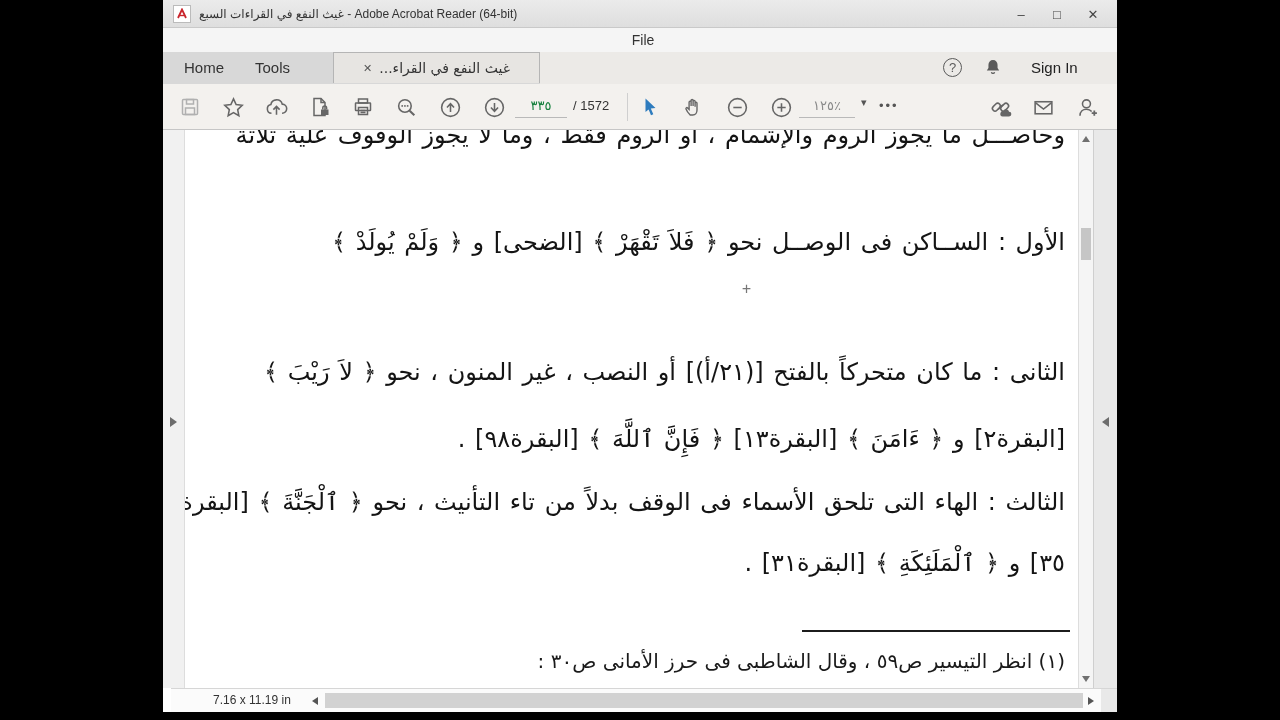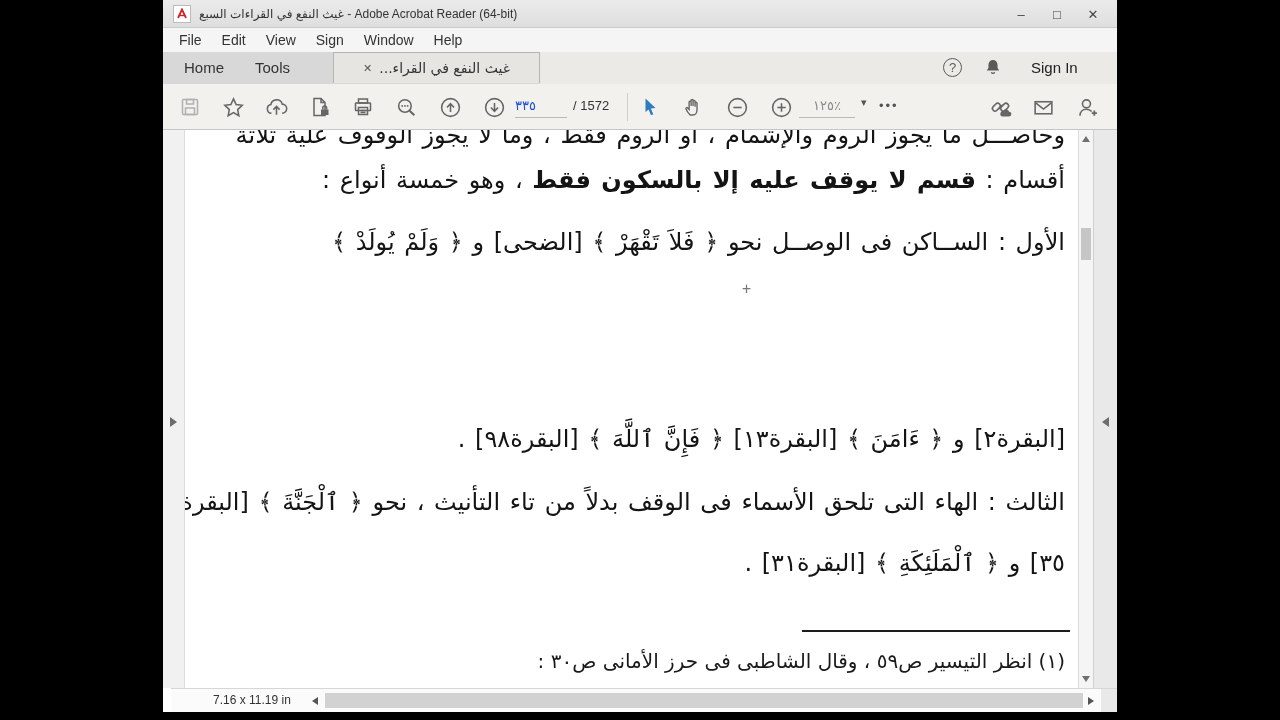--- a/index.html
+++ b/index.html
@@ -13,21 +13,21 @@
     border-bottom:1px solid #c9c9c9;box-sizing:border-box;}
   .app-icon{width:16px;height:16px;margin:0 8px 0 10px;background:#fff;border:1px solid #bbb;
     display:flex;align-items:center;justify-content:center;}
   .win-title{font-size:12px;color:#333;white-space:nowrap;direction:ltr;}
   .win-controls{position:absolute;right:6px;top:0;height:28px;display:flex;}
   .win-btn{width:36px;height:28px;display:flex;align-items:center;justify-content:center;
     font-size:13px;color:#444;}
 
   
   .menubar{position:absolute;left:0;top:28px;width:100%;height:24px;background:#f5f5f5;
-    display:flex;align-items:center;padding-left:6px;box-sizing:border-box;}
+    display:flex;align-items:center;padding-left:6px;box-sizing:border-box;flex-direction:column;}
   .menu-item{font-size:14px;color:#333;padding:0 10px;line-height:24px;}
 
   
   .tabbar{position:absolute;left:0;top:52px;width:100%;height:32px;background:#d8d8d8;}
   .tabbar-right{position:absolute;left:377px;top:0;height:32px;right:0;background:#eceae7;}
   .tab-label{position:absolute;top:0;height:32px;line-height:32px;font-size:15px;color:#333;}
   .doc-tab{position:absolute;left:170px;top:0;width:207px;height:31px;background:#e7e5e2;
     border:1px solid #b5b5b5;border-bottom:none;box-sizing:border-box;
     display:flex;align-items:center;justify-content:center;gap:7px;}
   .doc-tab-close{font-size:11px;color:#555;}
@@ -36,21 +36,21 @@
     border-radius:50%;display:flex;align-items:center;justify-content:center;
     font-size:13px;color:#5a5a5a;box-sizing:border-box;}
   .bell{position:absolute;left:820px;top:5px;}
   .signin{position:absolute;left:868px;top:0;height:32px;line-height:32px;font-size:15px;color:#222;}
 
   
   .toolbar{position:absolute;left:0;top:84px;width:100%;height:46px;background:#f3f1ee;
     border-bottom:1px solid #c6c6c6;box-sizing:border-box;}
   .tb{position:absolute;top:7px;width:32px;height:32px;display:flex;align-items:center;justify-content:center;}
   .page-field{position:absolute;left:352px;top:11px;width:52px;height:22px;
-    border-bottom:1px solid #b9b9b9;font-size:13px;color:#1d4ed8;
+    border-bottom:1px solid #b9b9b9;text-align:center;font-size:13px;color:#15803d;
     font-family:"DejaVu Sans",sans-serif;line-height:22px;}
   .page-total{position:absolute;left:410px;top:11px;font-size:13px;color:#333;line-height:22px;}
   .tb-sep{position:absolute;left:464px;top:9px;width:1px;height:28px;background:#cfcfcf;}
   .zoom-field{position:absolute;left:636px;top:11px;width:56px;height:22px;
     border-bottom:1px solid #b9b9b9;text-align:center;font-size:13px;color:#8a8a8a;
     font-family:"DejaVu Sans",sans-serif;line-height:22px;}
   .zoom-caret{position:absolute;left:698px;top:12px;font-size:11px;color:#555;}
   .more-dots{position:absolute;left:716px;top:8px;font-size:13px;color:#555;letter-spacing:2px;line-height:28px;}
 
   
@@ -249,22 +249,22 @@
   </div>
 
   <div class="content">
 
     <div class="left-strip">
       <span class="expand-right"></span>
     </div>
 
     <div class="page">
       <div class="dline" style="top:-9px">وحاصـــل ما يجوز الروم والإشمام ، او الروم فقط ، وما لا يجوز الوقوف علية ثلاثة</div>
-      <div class="dline" style="top:36px"><span>أقسام : </span><b>قسم لا يوقف عليه إلا بالسكون فقط</b><span> ، وهو خمسة أنواع :</span></div>
       <div class="dline" style="top:98px">الأول : الســاكن فى الوصــل نحو ﴿ فَلاَ تَقْهَرْ ﴾ [الضحى] و ﴿ وَلَمْ يُولَدْ ﴾</div>
+      <div class="dline" style="top:228px">الثانى : ما كان متحركاً بالفتح [(٢١/أ)] أو النصب ، غير المنون ، نحو ﴿ لاَ رَيْبَ ﴾</div>
       <div class="dline" style="top:295px">[البقرة٢] و ﴿ ءَامَنَ ﴾ [البقرة١٣] ﴿ فَإِنَّ ٱللَّهَ ﴾ [البقرة٩٨] .</div>
       <div class="dline" style="top:358px">الثالث : الهاء التى تلحق الأسماء فى الوقف بدلاً من تاء التأنيث ، نحو ﴿ ٱلْجَنَّةَ ﴾ [البقرة</div>
       <div class="dline" style="top:419px">٣٥] و ﴿ ٱلْمَلَئِكَةِ ﴾ [البقرة٣١] .</div>
       <div class="fnote-sep"></div>
       <div class="fnote" style="top:519px">(١) انظر التيسير ص٥٩ ، وقال الشاطبى فى حرز الأمانى ص٣٠ :</div>
       <span class="crosshair">+</span>
     </div>
 
     <div class="vscroll">
       <span class="vs-up"></span>

